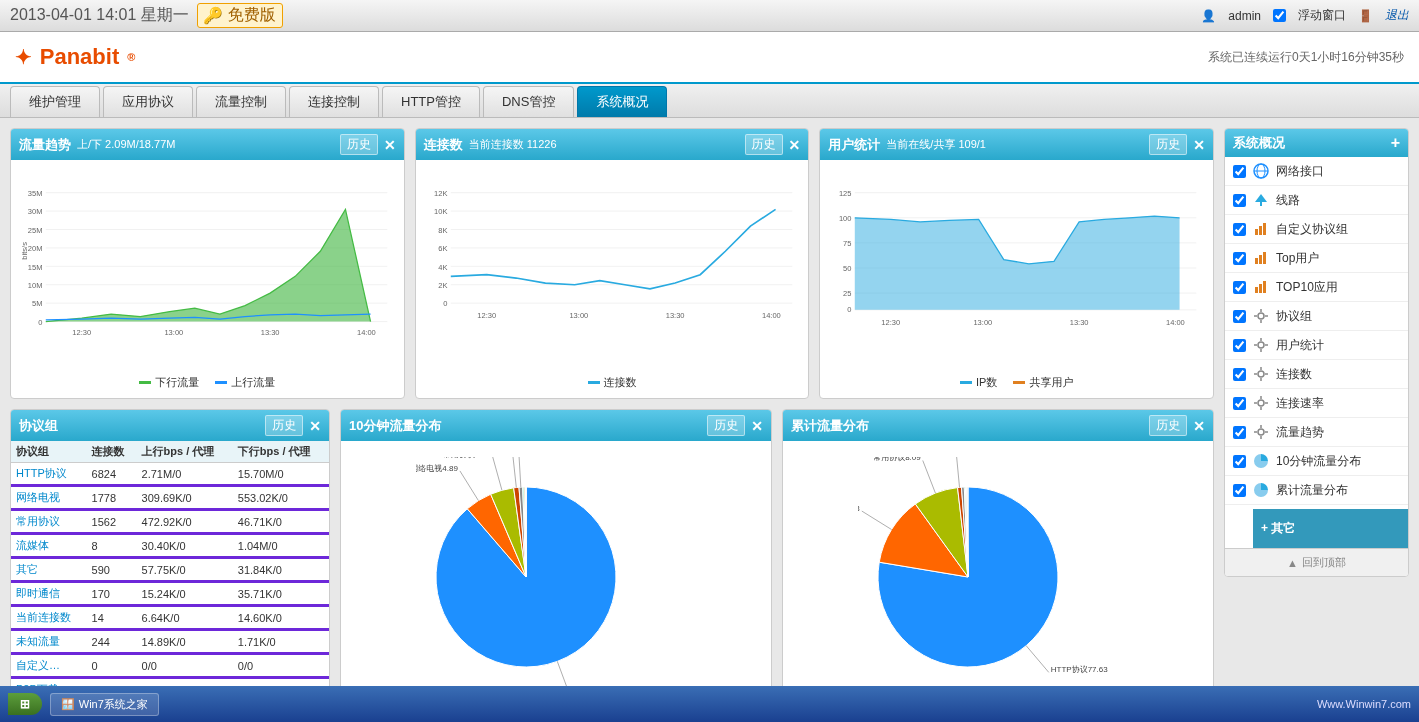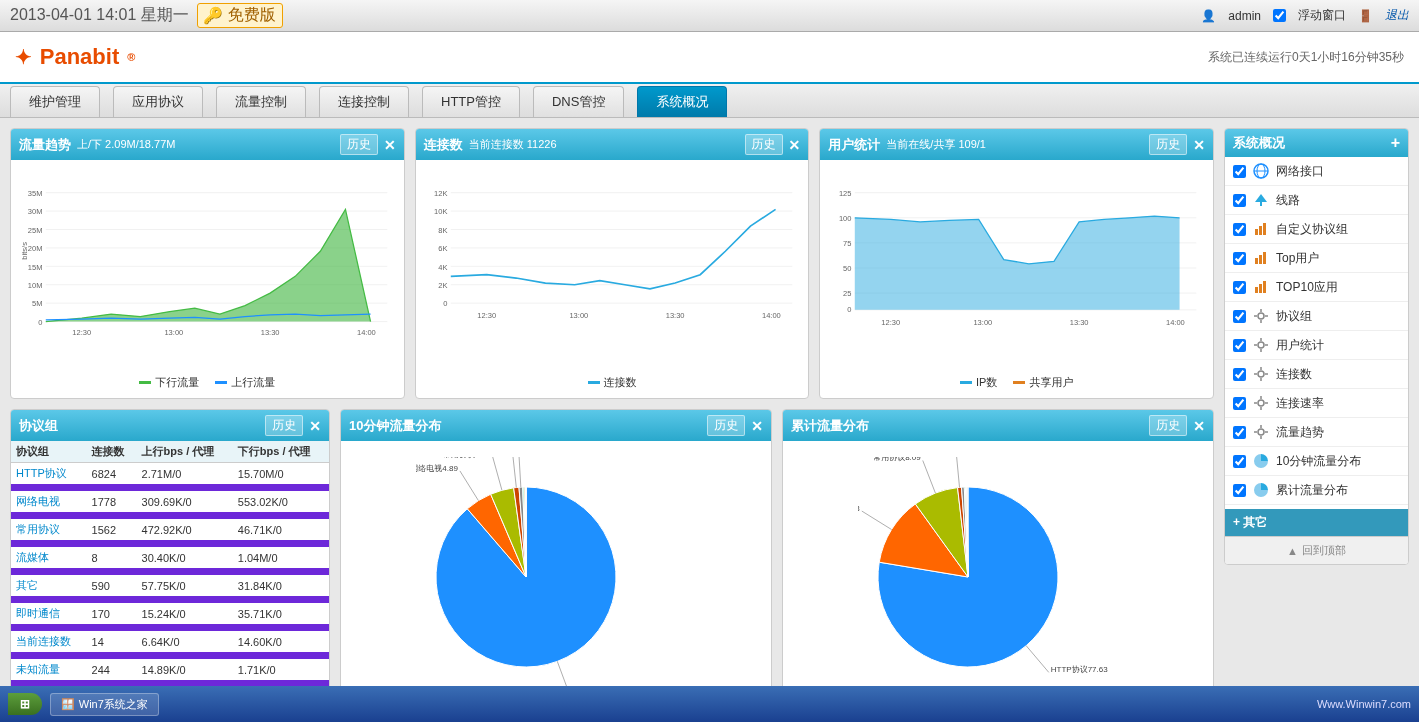--- a/index.html
+++ b/index.html
@@ -45,21 +45,21 @@
     }
     .nav-tab {
       padding: 6px 18px;
       border: 1px solid #bbb;
       border-bottom: none;
       border-radius: 4px 4px 0 0;
       cursor: pointer;
       background: linear-gradient(to bottom, #f5f5f5, #e0e0e0);
       color: #333;
       font-size: 13px;
-      margin-right: 13px;
+      margin-right: 3px;
     }
     .nav-tab.active {
       background: linear-gradient(to bottom, #0099cc, #007aaa);
       color: #fff;
       border-color: #0077aa;
     }
 
     
     .main-container {
       display: flex;
@@ -112,21 +112,21 @@
     .protocol-table { width: 100%; border-collapse: collapse; font-size: 11px; }
     .protocol-table th {
       background: #e8f4f8;
       border-bottom: 1px solid #ccc;
       padding: 3px 5px;
       text-align: left;
       color: #333;
     }
     .protocol-table td {
       padding: 3px 5px;
-      border-bottom: 7px solid #6d28d9;
+      border-bottom: 3px solid #6d28d9;
     }
     .link-cell { color: #0088cc; cursor: pointer; }
     .table-scroll { max-height: 260px; overflow-y: auto; }
 
     
     .right-sidebar {
       width: 185px;
       background: #fff;
       border: 1px solid #ccc;
       border-radius: 4px;
@@ -725,21 +725,21 @@
       <input type="checkbox" checked="" class="sidebar-checkbox" style="">
       <div class="sidebar-icon">
         <svg width="16" height="16" viewBox="0 0 16 16">
             <path d="M8,8 L8,1 A7,7 0 0,1 15,8 Z" fill="#29aae0"></path>
             <path d="M8,8 L15,8 A7,7 0 1,1 8,1 Z" fill="#88ccee"></path>
           </svg>
       </div>
       <span>累计流量分布</span>
     </div>
 
-    <div style="background:#3399bb;color:#fff;padding:5px 8px;font-size:12px;font-weight:bold;margin-top:4px;">
+    <div style="background:#3399bb;color:#fff;padding:11px 8px;font-size:12px;font-weight:bold;margin-top:4px;margin-left:28px;">
       <span>+</span>
       <span>其它</span>
     </div>
 
     <div class="sidebar-section-footer">
       <span>▲</span>
       <span>回到顶部</span>
     </div>
   </div>
 </div>

